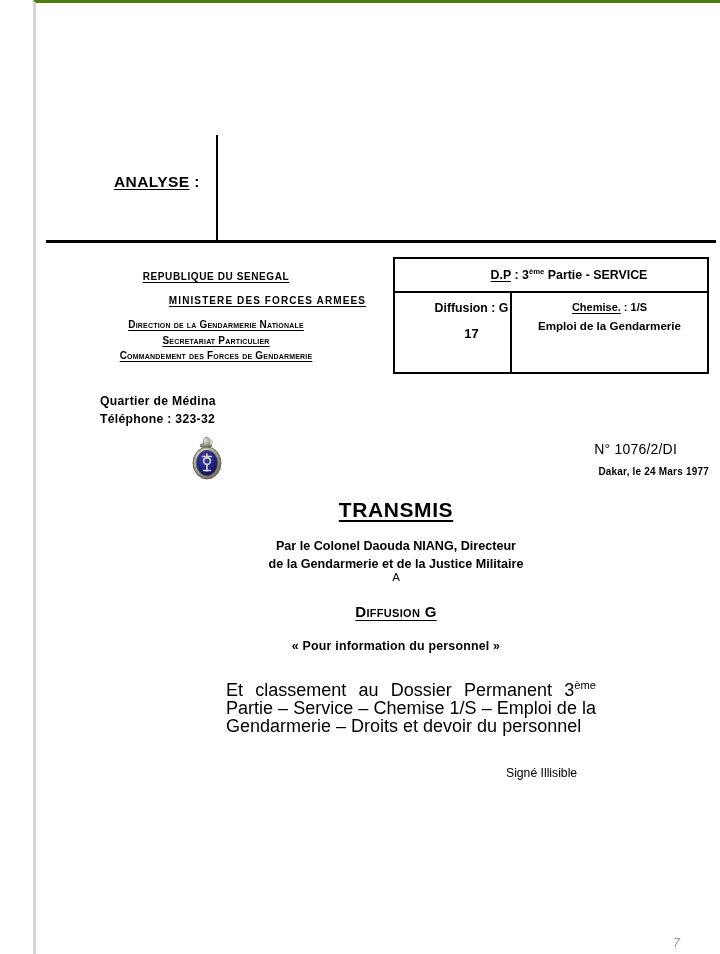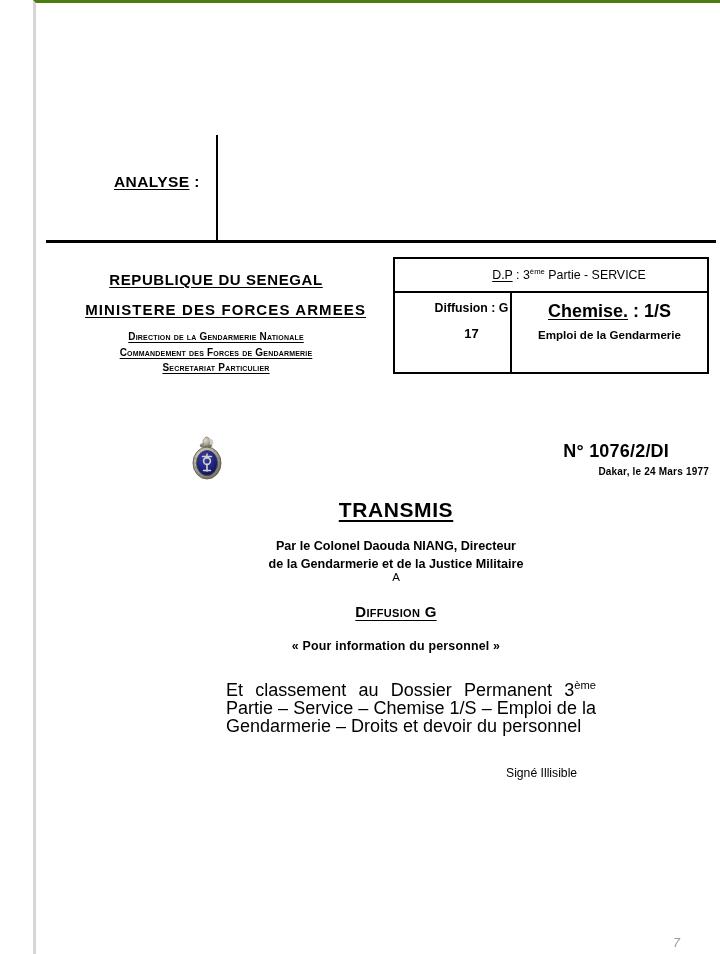--- a/index.html
+++ b/index.html
@@ -75,21 +75,21 @@
 
   
   .letterhead {
     position: absolute;
     left: 30px;
     top: 268px;
     width: 300px;
     text-align: center;
   }
   .lh-line1, .lh-line2 {
-    font-size: 15px;
+    font-size: 10px;
     font-weight: bold;
     letter-spacing: 0.6px;
     margin-bottom: 13px;
   }
   .lh-line2 { letter-spacing: 1.1px; margin-bottom: 11px; text-align: right; }
   .lh-u {
     text-decoration: underline;
     text-underline-offset: 2px;
   }
   .lh-small {
@@ -136,21 +136,21 @@
   }
   .dp-top {
     height: 32px;
     border-bottom: 2px solid #000;
     display: flex;
     align-items: center;
     justify-content: center;
   }
   .dp-top-text {
     font-size: 12.4px;
-    font-weight: normal;
+    font-weight: bold;
     white-space: nowrap;
     padding-left: 36px;
   }
   .dp-top-text .u {
     text-decoration: underline;
     text-underline-offset: 2px;
   }
   .dp-body {
     display: flex;
     height: 81px;
@@ -172,42 +172,42 @@
     font-size: 12.3px;
     font-weight: bold;
     white-space: nowrap;
   }
   .dp-num {
     font-size: 13px;
     font-weight: bold;
     margin-top: 11px;
   }
   .dp-chemise {
-    font-size: 18px;
+    font-size: 11px;
     font-weight: bold;
     white-space: nowrap;
   }
   .dp-chemise .u {
     text-decoration: underline;
     text-underline-offset: 2px;
   }
   .dp-emploi {
     font-size: 11.6px;
     font-weight: bold;
     margin-top: 6px;
     white-space: nowrap;
   }
 
   
   .refno {
     position: absolute;
-    right: 80px;
+    right: 72px;
     top: 438px;
-    font-size: 18px;
-    font-weight: bold;
+    font-size: 14px;
+    font-weight: normal;
     letter-spacing: 0.2px;
   }
   .refdate {
     position: absolute;
     right: 40px;
     top: 463px;
     font-size: 10px;
     font-weight: bold;
     letter-spacing: 0.2px;
   }
@@ -317,24 +317,28 @@
   <div class="analyse-block">
     <div class="analyse-vline"></div>
     <div class="analyse-label"><span class="word">ANALYSE</span><span> :</span></div>
   </div>
   <div class="analyse-hr"></div>
 
   <div class="letterhead">
     <div class="lh-line1"><span class="lh-u">REPUBLIQUE DU SENEGAL</span></div>
     <div class="lh-line2"><span class="lh-u">MINISTERE DES FORCES ARMEES</span></div>
     <div class="lh-small"><span>Direction de la Gendarmerie Nationale</span></div>
+    <div class="lh-small"><span>Secretariat Particulier</span></div>
     <div class="lh-small"><span>Commandement des Forces de Gendarmerie</span></div>
-    <div class="lh-small"><span>Secretariat Particulier</span></div>
-  </div>
-
+  </div>
+
+  <div class="addr">
+    <div>Quartier de Médina</div>
+    <div>Téléphone : 323-32</div>
+  </div>
 
   <div class="emblem">
     <svg width="36" height="46" viewBox="0 0 36 46">
       <defs>
         <radialGradient id="metalg" cx="38%" cy="32%" r="72%">
           <stop offset="0%" stop-color="#e2e0d4"></stop>
           <stop offset="55%" stop-color="#b0ad9c"></stop>
           <stop offset="100%" stop-color="#6f6c5f"></stop>
         </radialGradient>
         <radialGradient id="blueg" cx="40%" cy="30%" r="75%">

